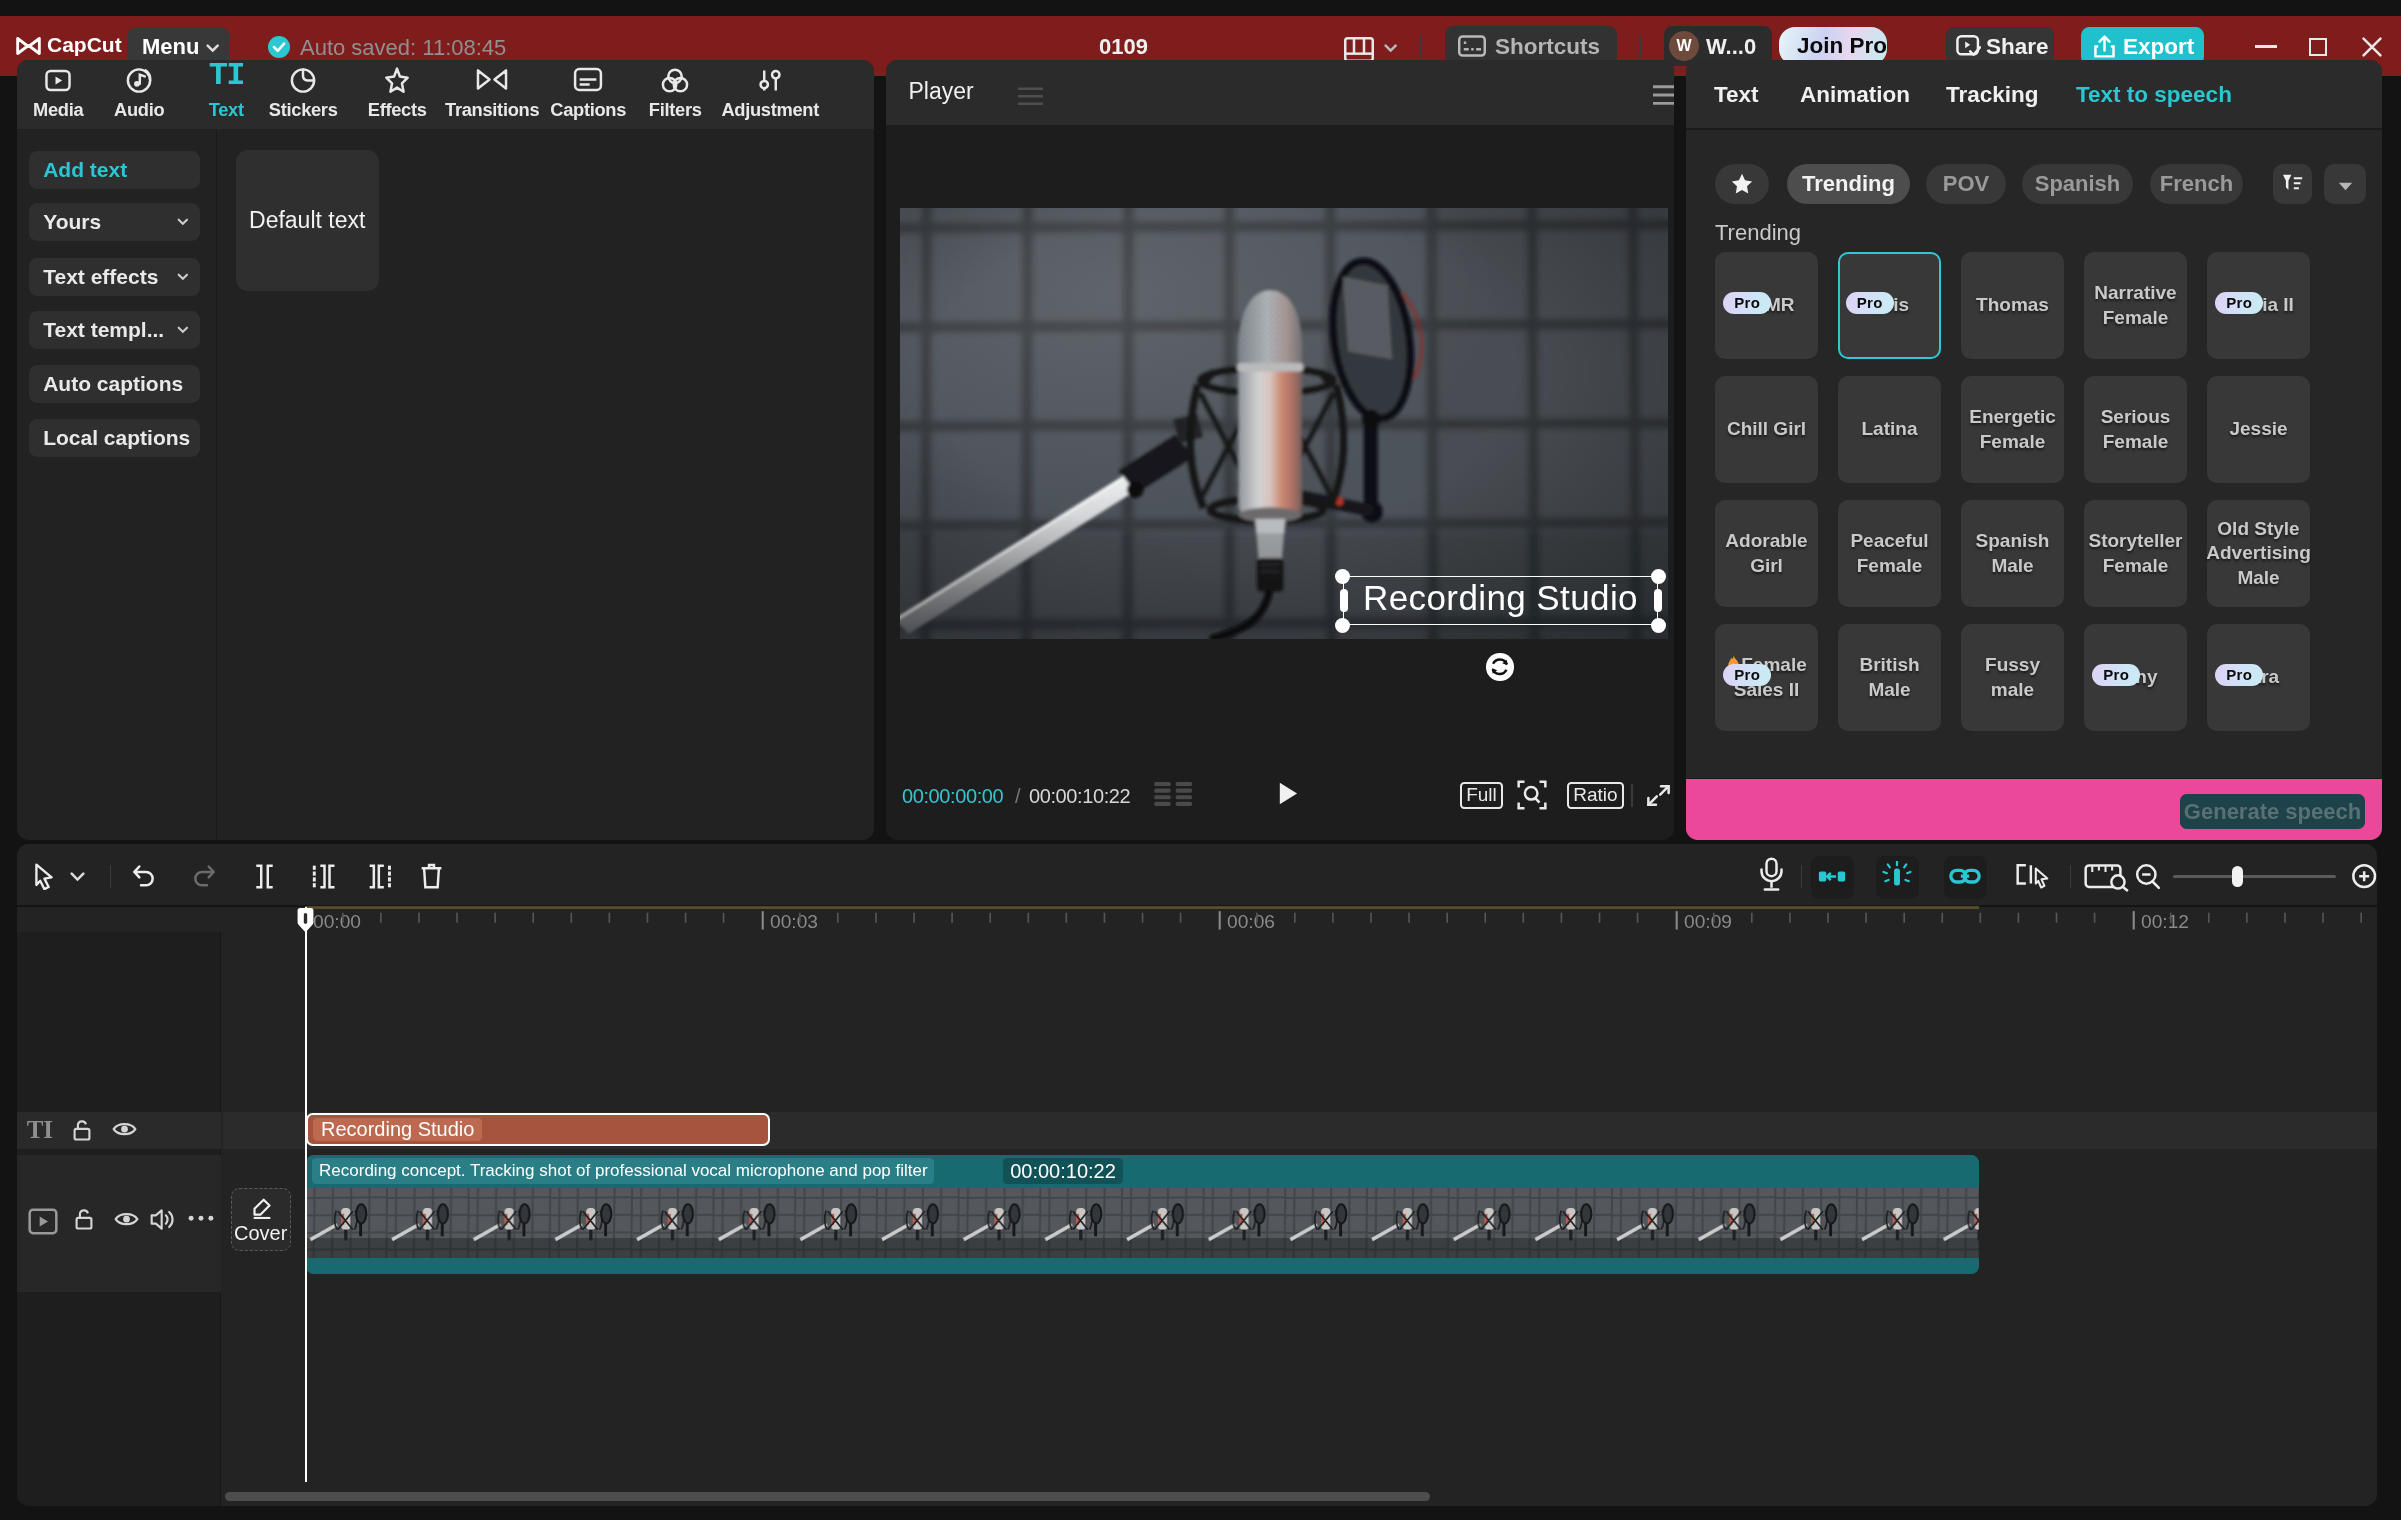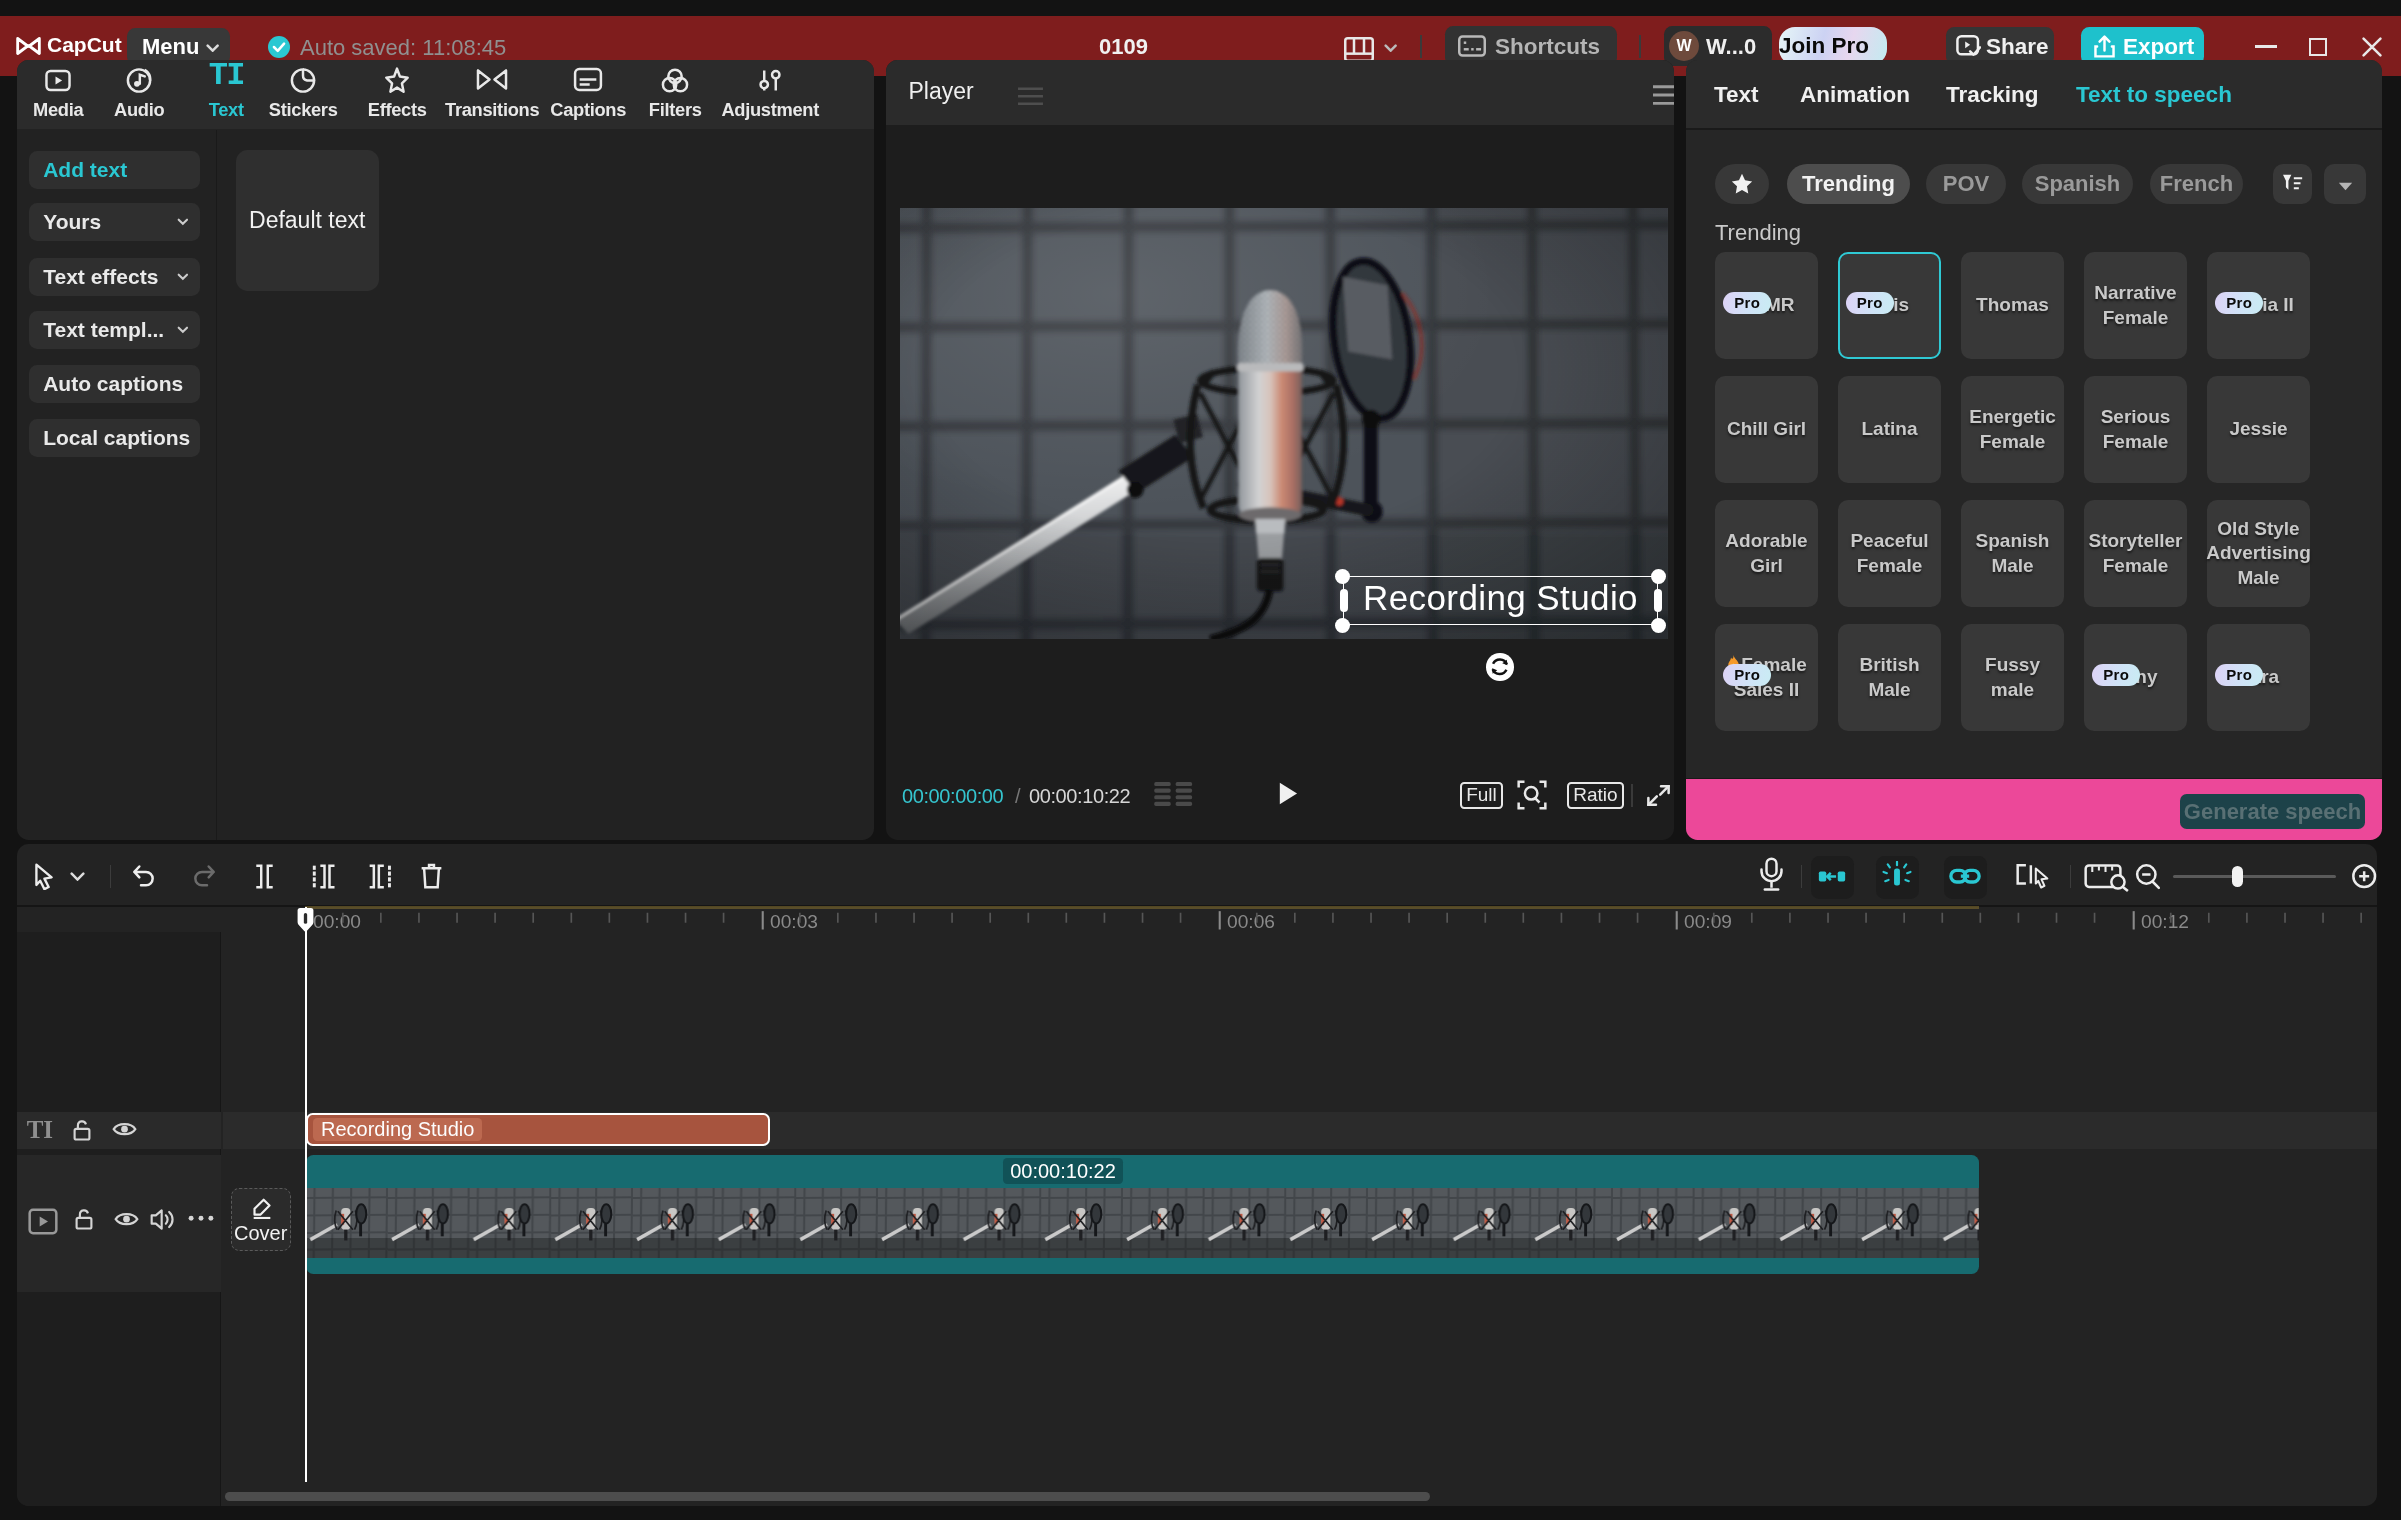--- a/index.html
+++ b/index.html
@@ -59,21 +59,21 @@
         <line x1="22" y1="17" x2="28" y2="17" stroke="#b9b9b9" stroke-width="3"></line>
         <line x1="7" y1="9" x2="10" y2="9" stroke="#b9b9b9" stroke-width="3"></line>
       </svg>
       <div class="abs" style="left:50px;top:7.5px;font-size:22.5px;font-weight:bold;color:#b5b5b5;">Shortcuts</div>
     </div>
     <div class="abs" style="left:1639px;top:19px;width:1.7px;height:23px;background:#3a3a3a;"></div>
     <div class="abs" style="left:1664px;top:10px;width:108px;height:40px;background:#2c2c2c;border-radius:8.3px;">
       <div class="abs" style="left:5px;top:5px;width:30px;height:30px;border-radius:50%;background:#6e4a3c;color:#fff;font-size:16px;font-weight:bold;text-align:center;line-height:30px;">W</div>
       <div class="abs" style="left:42px;top:8.3px;font-size:22px;font-weight:bold;color:#f0f0f0;">W...0</div>
     </div>
-    <div class="abs" style="left:1779px;top:11px;width:108px;height:38px;border-radius:16px;background:linear-gradient(105deg,#e6f6f7 0%,#ccd2f3 40%,#e7d7ef 65%,#c2ebf0 100%);color:#0a0a0a;font-size:22.5px;font-weight:bold;text-align:left;line-height:38px;">Join Pro</div>
+    <div class="abs" style="left:1779px;top:11px;width:108px;height:38px;border-radius:16px;background:linear-gradient(105deg,#e6f6f7 0%,#ccd2f3 40%,#e7d7ef 65%,#c2ebf0 100%);color:#0a0a0a;font-size:22.5px;font-weight:bold;text-align:right;line-height:38px;">Join Pro</div>
     <div class="abs" style="left:1946px;top:11px;width:108px;height:38px;background:#353535;border-radius:8.3px;">
       <svg class="abs" style="left:10px;top:7.5px;" width="25" height="23" viewBox="0 0 30 28">
         <rect x="1.5" y="1.5" width="25" height="22" rx="5" fill="none" stroke="#f0f0f0" stroke-width="3"></rect>
         <path d="M11 8 L17 12 L11 16 Z" fill="#f0f0f0"></path>
         <path d="M17 20 L21 24 L29 15" stroke="#f0f0f0" stroke-width="3" fill="none" stroke-linecap="round" stroke-linejoin="round"></path>
       </svg>
       <div class="abs" style="left:40px;top:6.7px;font-size:22.5px;font-weight:bold;color:#f0f0f0;">Share</div>
     </div>
     <div class="abs" style="left:2081px;top:11px;width:123px;height:38px;background:#1ec1cc;border-radius:8.3px;">
       <svg class="abs" style="left:11.7px;top:6.7px;" width="23" height="25" viewBox="0 0 28 30">
@@ -677,20 +677,21 @@
         </svg>
       <div class="abs" style="left:0;top:33px;width:100%;text-align:center;font-size:20px;color:#f2f2f2;">Cover</div>
     </div>
 
     <div class="abs" style="left:289px;top:269px;width:464px;height:33px;background:#a7543e;border:2.5px solid #fff;border-radius:6.7px;">
       <div class="abs" style="left:5.8px;top:2.5px;height:23px;background:#bc6950;border-radius:4.2px;color:#fdfdfd;font-size:20px;line-height:23px;padding:0 7.5px;white-space:nowrap;">Recording Studio</div>
     </div>
 
     <div class="abs" style="left:289px;top:311px;width:1673px;height:119px;border-radius:7.5px;overflow:hidden;">
       <div class="abs" style="left:0;top:0;width:100%;height:33px;background:#176b70;">
+        <div class="abs" style="left:6.7px;top:3.3px;height:26px;background:#2a7f87;border-radius:4.2px;color:#fff;font-size:17px;line-height:26px;padding:0 6.7px;white-space:nowrap;">Recording concept. Tracking shot of professional vocal microphone and pop filter</div>
         <div class="abs" style="left:697px;top:3.3px;height:26px;background:#115257;border-radius:4.2px;color:#fff;font-size:20px;line-height:26px;padding:0 7.5px;white-space:nowrap;">00:00:10:22</div>
       </div>
       <svg class="abs" style="left:0;top:33px;" width="1673" height="70" viewBox="0 0 2007 84">
           <defs>
             <pattern id="thumbp" width="98" height="84" patternUnits="userSpaceOnUse">
 <rect width="98" height="84" fill="#54585c"></rect>
 <g stroke="#42464a" stroke-width="2.5">
 <line x1="10" y1="0" x2="9" y2="84"></line>
                 <line x1="32" y1="0" x2="31" y2="84"></line>
                 <line x1="54" y1="0" x2="53" y2="84"></line>

